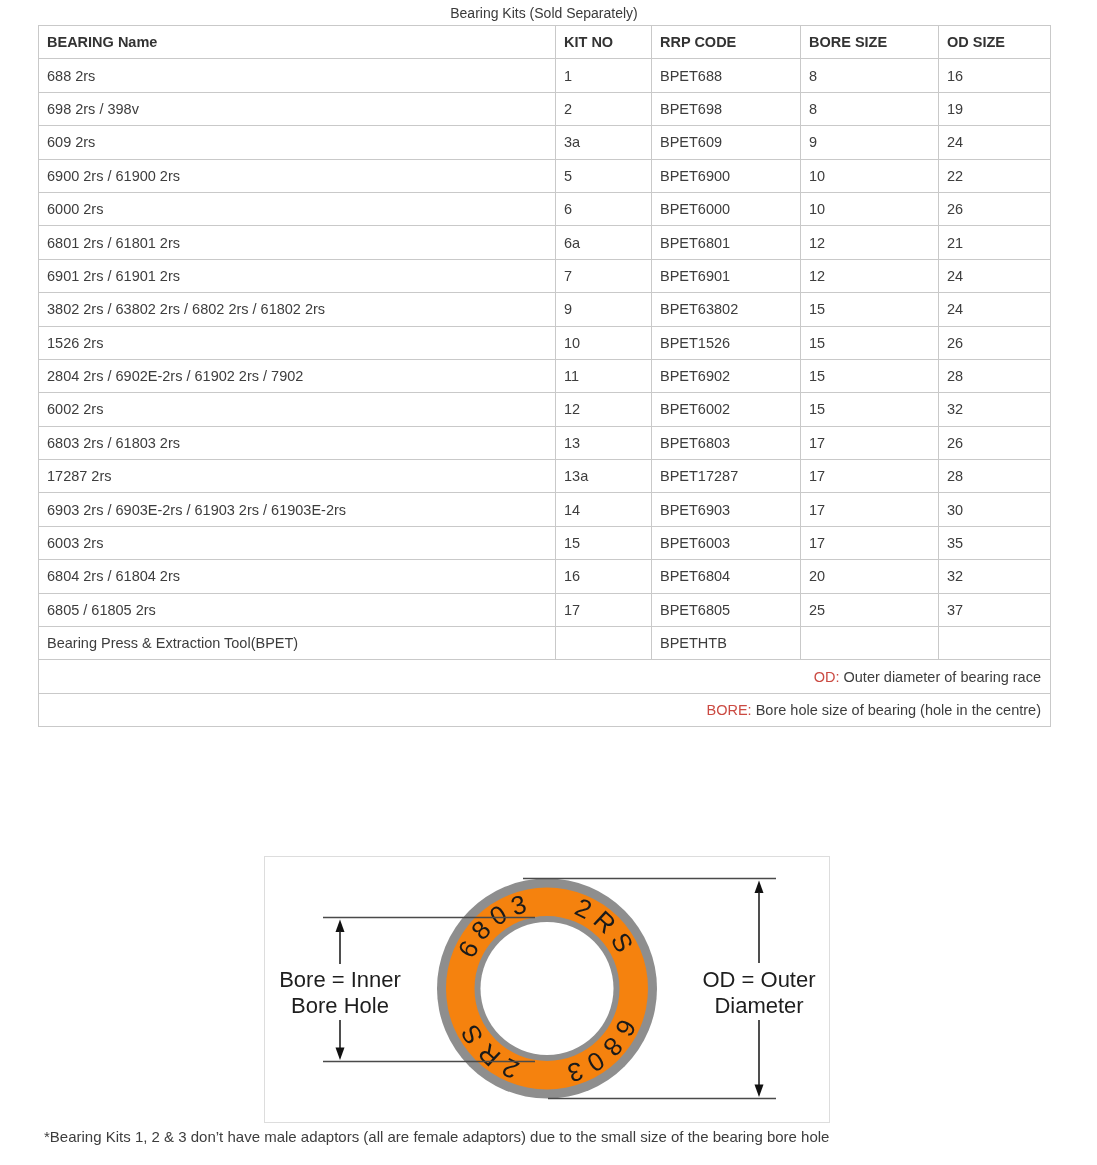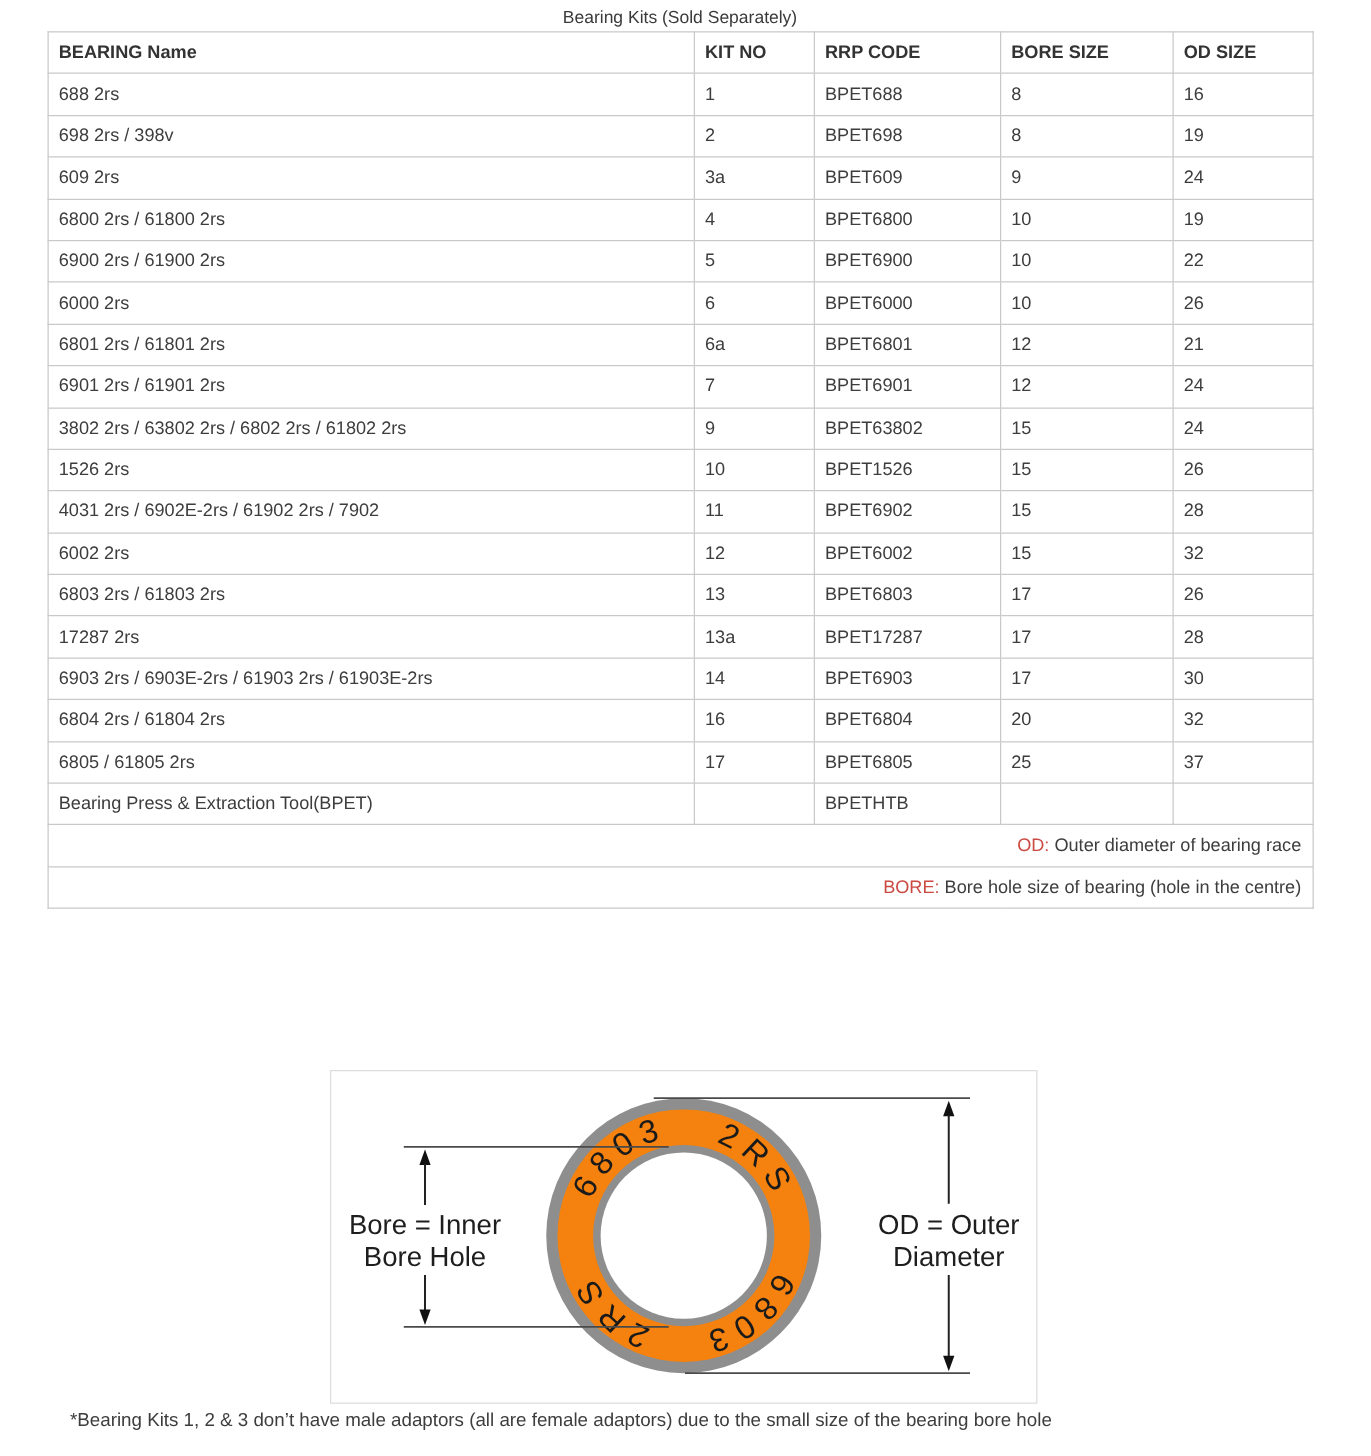--- a/index.html
+++ b/index.html
@@ -34,21 +34,21 @@
     letter-spacing:6px; word-spacing:26px; fill:#1a1a1a;
   }
   .dia-label {
     font-family:"Liberation Sans", sans-serif; font-size:22px;
     fill:#1e1e1e; text-anchor:middle;
   }
   .leader { stroke:#4a4a4a; stroke-width:1.3; }
   .shaft  { stroke:#222222; stroke-width:1.6; }
   .head   { fill:#111111; }
   .footnote {
-    position:absolute; left:56px; top:1128px; font-size:15px; color:#3d3d3d;
+    position:absolute; left:44px; top:1128px; font-size:15px; color:#3d3d3d;
   }
 </style>
 </head>
 <body>
 
 <div class="page">
 
   <div class="title">Bearing Kits (Sold Separately)</div>
 
   <table class="kits">
@@ -84,27 +84,20 @@
           <td>19</td>
         </tr>
         <tr>
           <td>609 2rs</td>
           <td>3a</td>
           <td>BPET609</td>
           <td>9</td>
           <td>24</td>
         </tr>
         <tr>
-          <td>6800 2rs / 61800 2rs</td>
-          <td>4</td>
-          <td>BPET6800</td>
-          <td>10</td>
-          <td>19</td>
-        </tr>
-        <tr>
           <td>6900 2rs / 61900 2rs</td>
           <td>5</td>
           <td>BPET6900</td>
           <td>10</td>
           <td>22</td>
         </tr>
         <tr>
           <td>6000 2rs</td>
           <td>6</td>
           <td>BPET6000</td>
@@ -133,21 +126,21 @@
           <td>24</td>
         </tr>
         <tr>
           <td>1526 2rs</td>
           <td>10</td>
           <td>BPET1526</td>
           <td>15</td>
           <td>26</td>
         </tr>
         <tr>
-          <td>4031 2rs / 6902E-2rs / 61902 2rs / 7902</td>
+          <td>2804 2rs / 6902E-2rs / 61902 2rs / 7902</td>
           <td>11</td>
           <td>BPET6902</td>
           <td>15</td>
           <td>28</td>
         </tr>
         <tr>
           <td>6002 2rs</td>
           <td>12</td>
           <td>BPET6002</td>
           <td>15</td>
@@ -166,20 +159,27 @@
           <td>BPET17287</td>
           <td>17</td>
           <td>28</td>
         </tr>
         <tr>
           <td>6903 2rs / 6903E-2rs / 61903 2rs / 61903E-2rs</td>
           <td>14</td>
           <td>BPET6903</td>
           <td>17</td>
           <td>30</td>
+        </tr>
+        <tr>
+          <td>6003 2rs</td>
+          <td>15</td>
+          <td>BPET6003</td>
+          <td>17</td>
+          <td>35</td>
         </tr>
         <tr>
           <td>6804 2rs / 61804 2rs</td>
           <td>16</td>
           <td>BPET6804</td>
           <td>20</td>
           <td>32</td>
         </tr>
         <tr>
           <td>6805 / 61805 2rs</td>

